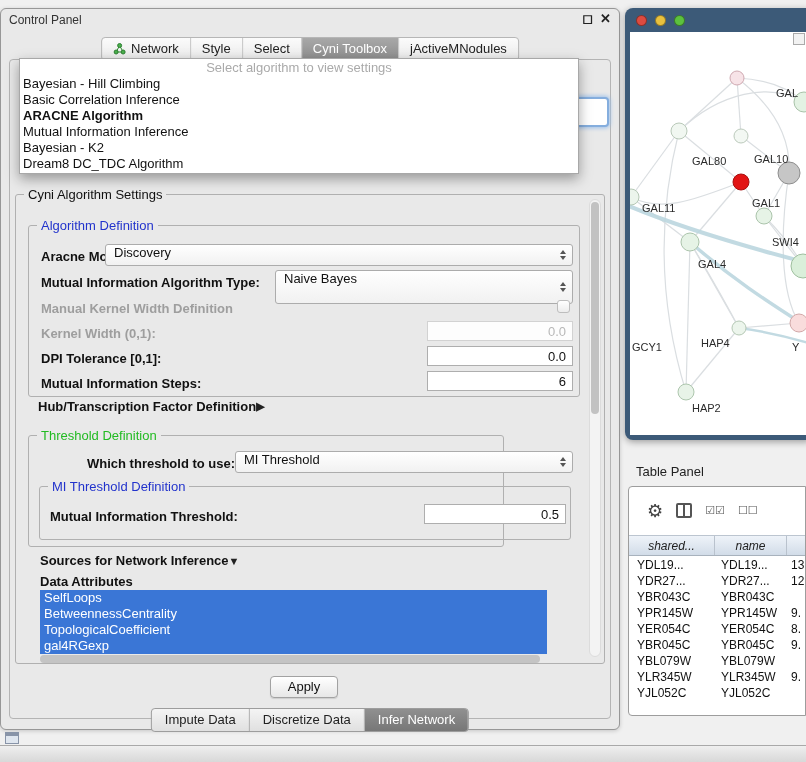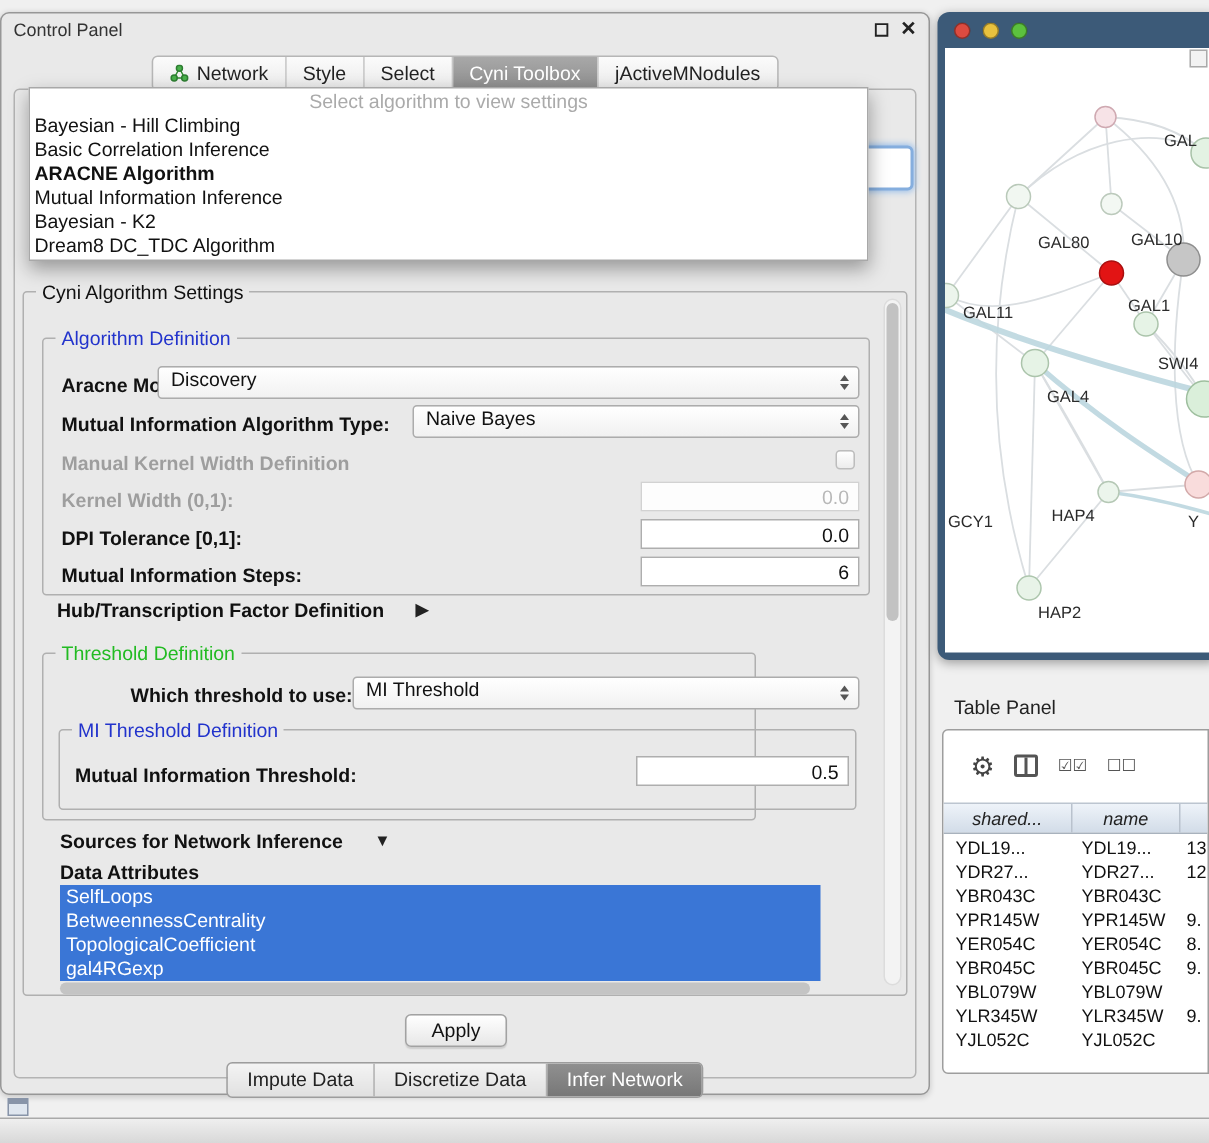--- a/index.html
+++ b/index.html
@@ -62,21 +62,21 @@
 
   input.field { position:absolute; background:#fff; border:1px solid #aeaeae;
                 font-size:13px; color:#111; text-align:right; padding-right:6px;
                 font-family:inherit; }
   input.field.disabled { color:#b8b8b8; border-color:#d2d2d2; background:#fdfdfd; }
 
   .checkbox { position:absolute; width:13px; height:13px; border:1px solid #bdbdbd;
               border-radius:3px; background:linear-gradient(#fff,#ececec); }
 
   .section-toggle { position:absolute; font-size:13px; font-weight:bold; color:#111;
-                    display:flex; align-items:center; gap:21px; cursor:default; white-space:nowrap; }
+                    display:flex; align-items:center; gap:0; cursor:default; white-space:nowrap; }
   .tri-glyph { font-size:11px; color:#222; }
 
   .attr-list { position:absolute; }
   .attr-item { height:16px; line-height:16px; color:#fff; background:#3a76d6;
                font-size:13px; padding-left:4px; white-space:nowrap; overflow:hidden; }
 
   .hscroll-thumb { position:absolute; background:#c4c4c4; border-radius:4px; }
   .vscroll { position:absolute; background:#f3f3f3; border:1px solid #dcdcdc; border-radius:6px; }
   .vscroll .thumb { position:absolute; left:1px; top:2px; width:8px; height:212px;
                     background:#c2c2c2; border-radius:4px; }
@@ -199,21 +199,21 @@
         <span class="lbl" style="left:12px; top:23px;">Aracne Mode:</span>
         <div class="combo" style="left:76px; top:18px; width:468px; height:22px;">
           <span>Discovery</span>
           <span class="arrows">
               <span class="tri-up"></span>
               <span class="tri-down"></span>
             </span>
         </div>
 
         <span class="lbl" style="left:12px; top:49px;">Mutual Information Algorithm Type:</span>
-        <div class="combo" style="left:246px; top:44px; width:298px; height:22px;">
+        <div class="combo" style="left:246px; top:44px; width:298px; height:34px;">
           <span>Naive Bayes</span>
           <span class="arrows">
               <span class="tri-up"></span>
               <span class="tri-down"></span>
             </span>
         </div>
 
         <span class="lbl disabled" style="left:12px; top:75px;">Manual Kernel Width Definition</span>
         <div class="checkbox" style="left:528px; top:74px;"></div>
 

